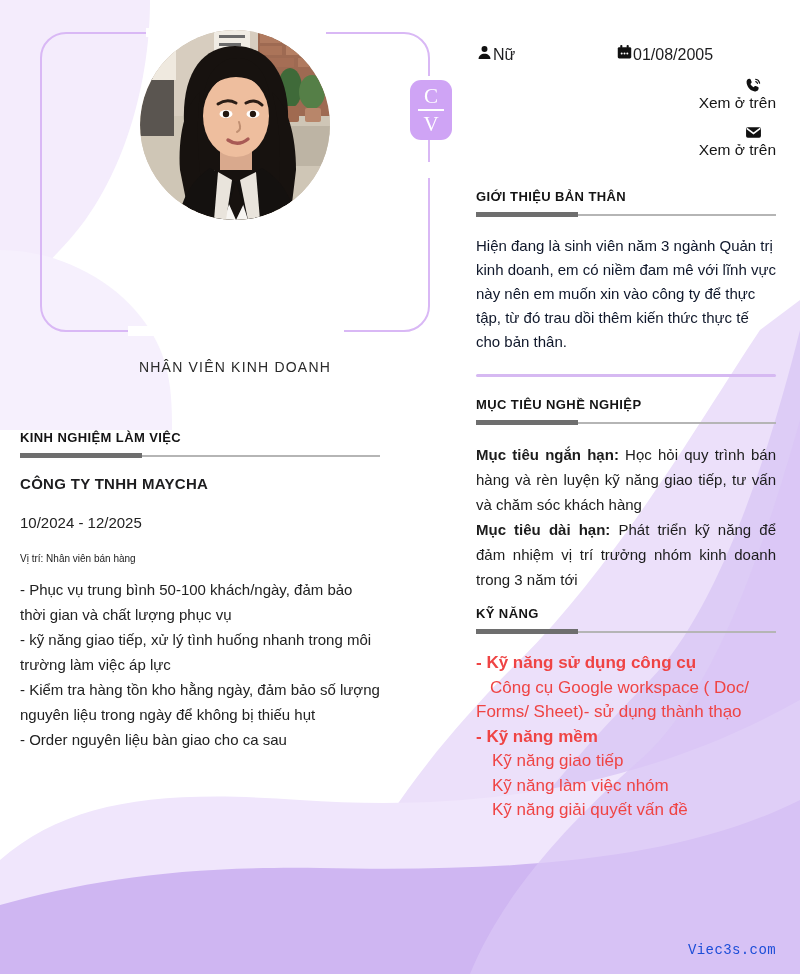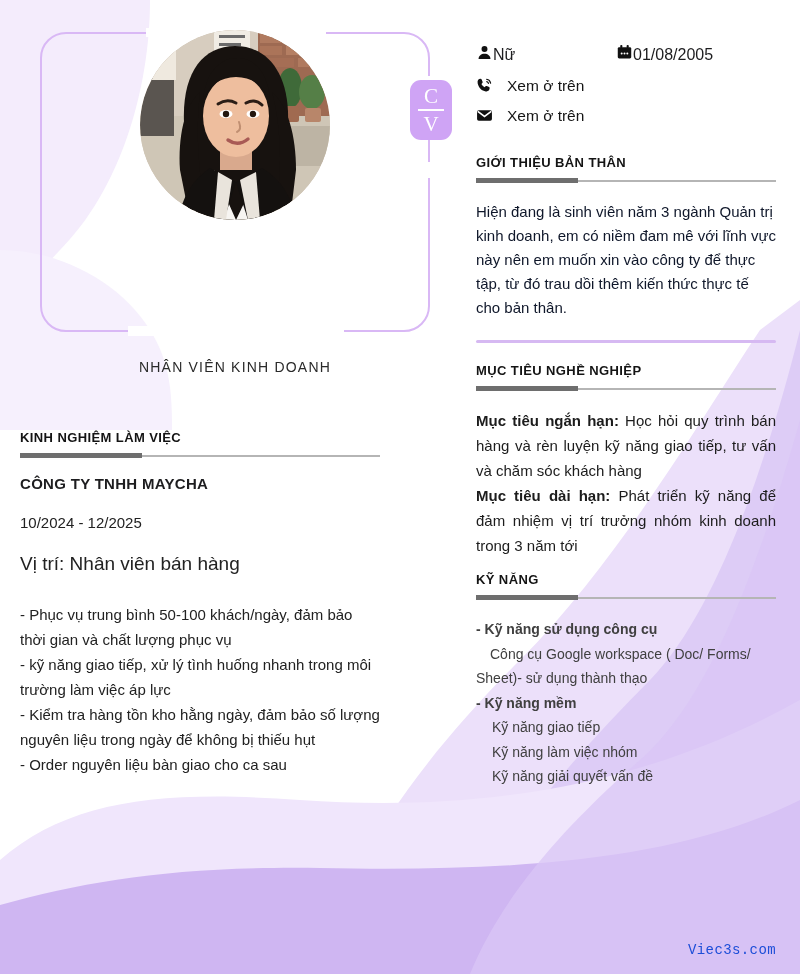--- a/index.html
+++ b/index.html
@@ -69,45 +69,45 @@
     margin:0 0 7px 0;
   }
   .divider{position:relative;height:7px;width:100%;margin-bottom:16px;}
   .divider .thin{position:absolute;left:0;right:0;top:3px;height:1.5px;background:#b5b5b5;}
   .divider .thick{position:absolute;left:0;top:1px;height:5px;width:34%;background:#6e6e6e;}
 
   
   .exp-block{position:absolute;left:20px;top:430px;width:360px;}
   .company{font-size:15px;font-weight:bold;letter-spacing:.3px;margin:14px 0 0 0;}
   .dates{font-size:15px;margin:22px 0 0 0;color:#222;}
-  .position{font-size:19px;margin:22px 0 0 0;color:#222;}
-  .bullets{margin:27px 0 0 0;font-size:15px;line-height:25px;color:#222;}
+  .position{font-size:10px;margin:22px 0 0 0;color:#222;}
+  .bullets{margin:13px 0 0 0;font-size:15px;line-height:25px;color:#222;}
   .bullets div{margin:0;}
 
   
   .contact{margin:0 0 0 0;}
-  .contact-row{display:flex;align-items:flex-start;margin-bottom:12px;}
+  .contact-row{display:flex;align-items:flex-end;margin-bottom:12px;flex-direction:column;}
   .contact-row .ico{
     width:22px;min-width:22px;display:flex;align-items:center;justify-content:flex-start;
     margin-right:9px;
   }
   .contact-row .txt{font-size:15.5px;color:#151515;}
   .row-split{display:flex;align-items:center;margin-bottom:12px;}
   .row-split .pair{display:flex;align-items:center;}
   .row-split .pair:first-child{width:140px;}
 
   .about-text{
     font-size:15px;line-height:24px;color:#0f172a;margin:0;
   }
   .purple-rule{height:3px;background:#d6b9f2;margin:20px 0 20px 0;border-radius:2px;}
 
   .goal-text{font-size:15px;line-height:25px;color:#1c1c1c;margin:0;text-align:justify;}
   .goal-text b{font-weight:bold;}
 
-  .skills{font-size:14px;line-height:24.5px;color:#404040;}
+  .skills{font-size:17px;line-height:24.5px;color:#ef4444;}
   .skills .lead{font-weight:bold;}
   .skills .ind{padding-left:16px;}
 
   .watermark{
     position:absolute;right:24px;bottom:16px;z-index:4;
     font-family:"Liberation Mono","DejaVu Sans Mono",monospace;
     font-size:14px;color:#1d4ed8;letter-spacing:.4px;
   }
 </style>
 </head>

